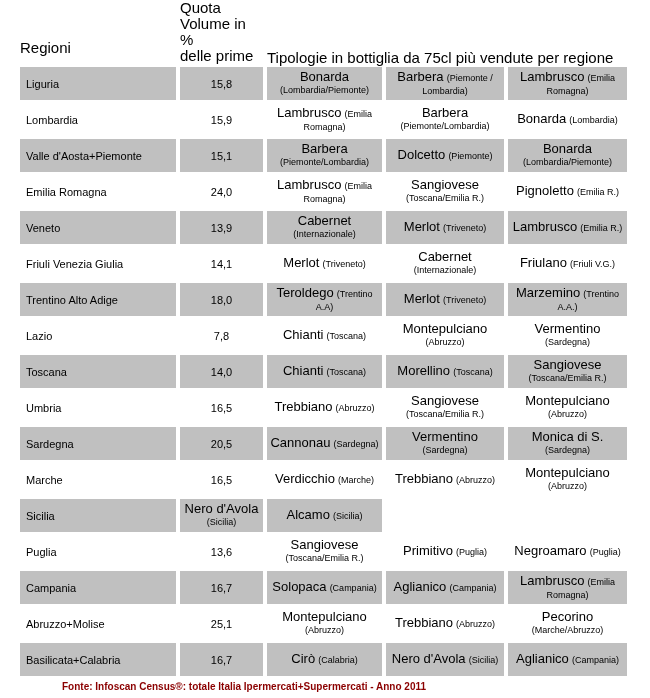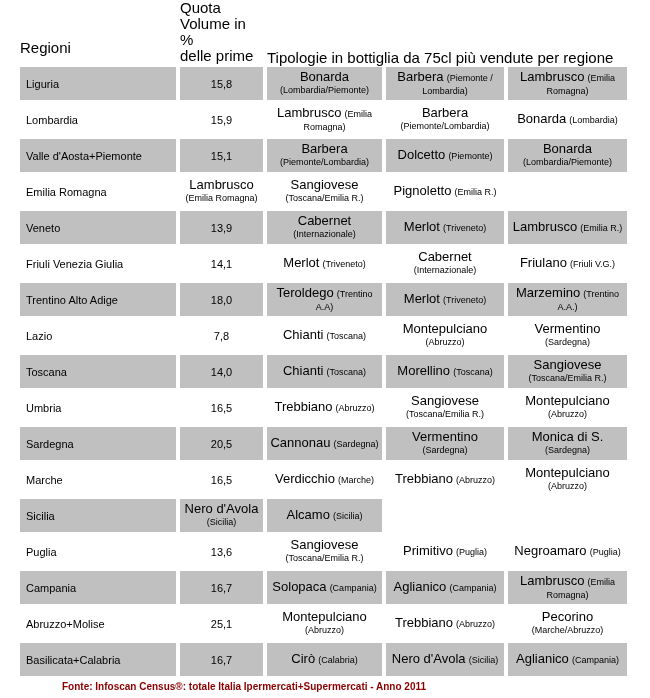--- a/index.html
+++ b/index.html
@@ -92,20 +92,21 @@
     </div>
     <div class="cell wine">
       <span class="inner"><span class="wname">Dolcetto</span> <span class="worigin">(Piemonte)</span></span>
     </div>
     <div class="cell wine">
       <span class="inner"><span class="wname">Bonarda</span> <span class="worigin">(Lombardia/Piemonte)</span></span>
     </div>
   </div>
       <div class="grid row">
     <div class="cell region">Emilia Romagna</div>
+    <div class="cell quota">24,0</div>
     <div class="cell wine">
       <span class="inner"><span class="wname">Lambrusco</span> <span class="worigin">(Emilia Romagna)</span></span>
     </div>
     <div class="cell wine">
       <span class="inner"><span class="wname">Sangiovese</span> <span class="worigin">(Toscana/Emilia R.)</span></span>
     </div>
     <div class="cell wine">
       <span class="inner"><span class="wname">Pignoletto</span> <span class="worigin">(Emilia R.)</span></span>
     </div>
   </div>

